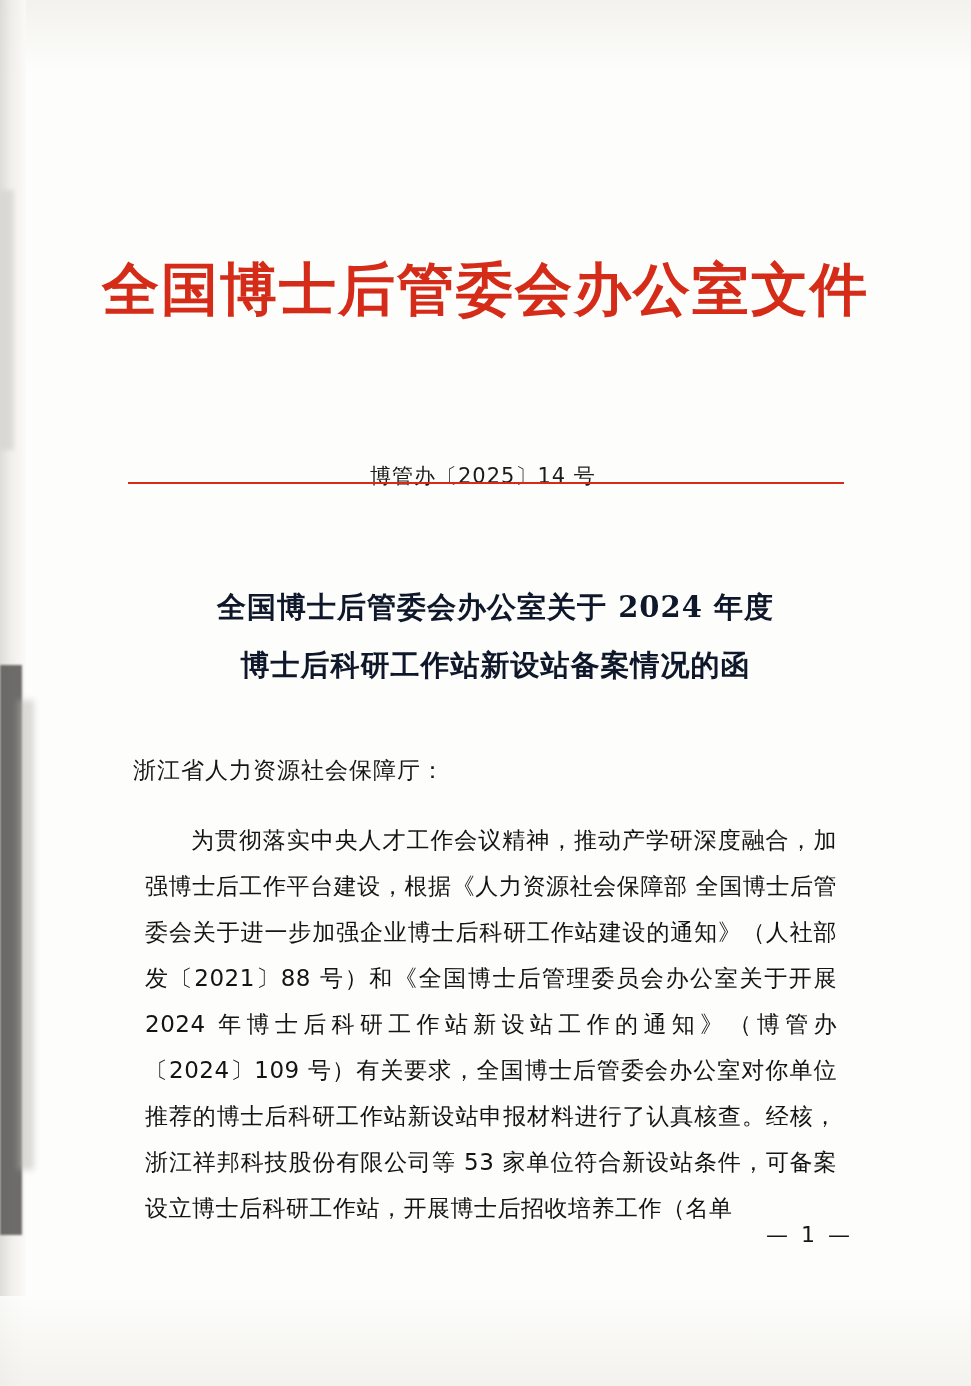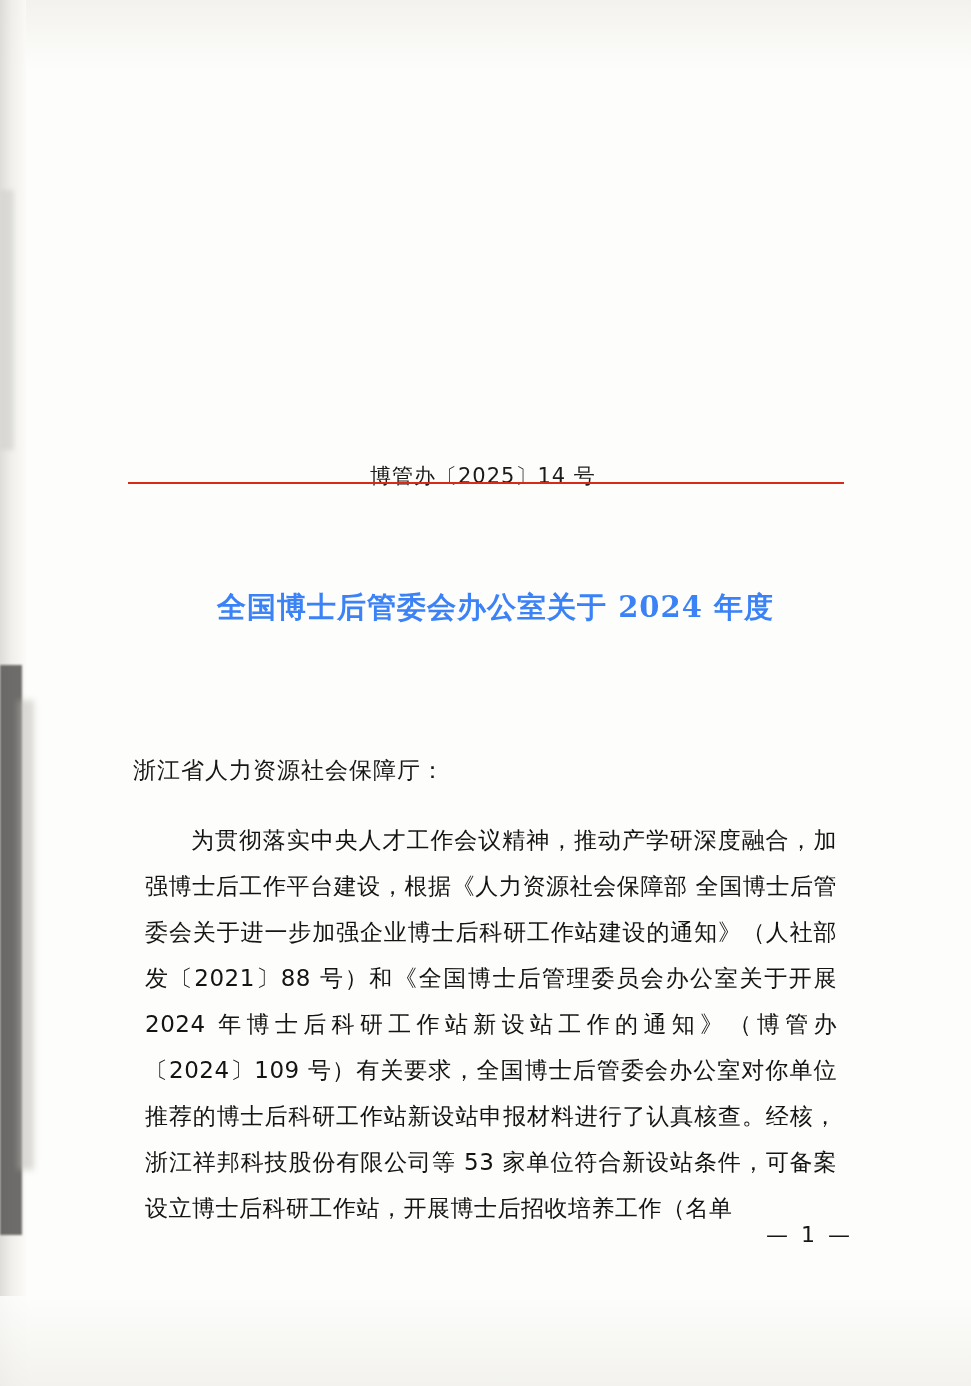--- a/index.html
+++ b/index.html
@@ -107,21 +107,21 @@
   .subject {
     position: absolute;
     left: 140px;
     right: 120px;
     top: 578px;
     text-align: center;
     font-family: "DejaVu Serif", serif;
     font-weight: bold;
     font-size: 29px;
     line-height: 58px;
-    color: #3b82f6;
+    color: #0f172a;
     letter-spacing: 1px;
   }
   .subject .line2 { display: block; }
 
   .recipient {
     position: absolute;
     left: 133px;
     top: 755px;
     font-size: 23px;
     color: #161616;
@@ -163,27 +163,29 @@
 
 <div class="page">
 
   <div class="scan-shade-top"></div>
   <div class="scan-edge-left"></div>
   <div class="scan-blotch-a"></div>
   <div class="scan-blotch-b"></div>
   <div class="scan-blotch-c"></div>
   <div class="scan-shade-bottom"></div>
 
+  <div class="doc-title">全国博士后管委会办公室文件</div>
 
   <div class="doc-number">博管办〔2025〕14 号</div>
 
   <div class="red-rule"></div>
 
   <div class="subject">
     <span class="line1">全国博士后管委会办公室关于 2024 年度</span>
+    <span class="line2">博士后科研工作站新设站备案情况的函</span>
   </div>
 
   <div class="recipient">浙江省人力资源社会保障厅：</div>
 
   <div class="body">
     <p>为贯彻落实中央人才工作会议精神，推动产学研深度融合，加强博士后工作平台建设，根据《人力资源社会保障部 全国博士后管委会关于进一步加强企业博士后科研工作站建设的通知》（人社部发〔2021〕88 号）和《全国博士后管理委员会办公室关于开展 2024 年博士后科研工作站新设站工作的通知》（博管办〔2024〕109 号）有关要求，全国博士后管委会办公室对你单位推荐的博士后科研工作站新设站申报材料进行了认真核查。经核，浙江祥邦科技股份有限公司等 53 家单位符合新设站条件，可备案设立博士后科研工作站，开展博士后招收培养工作（名单</p>
   </div>
 
   <div class="page-number">— 1 —</div>
 

